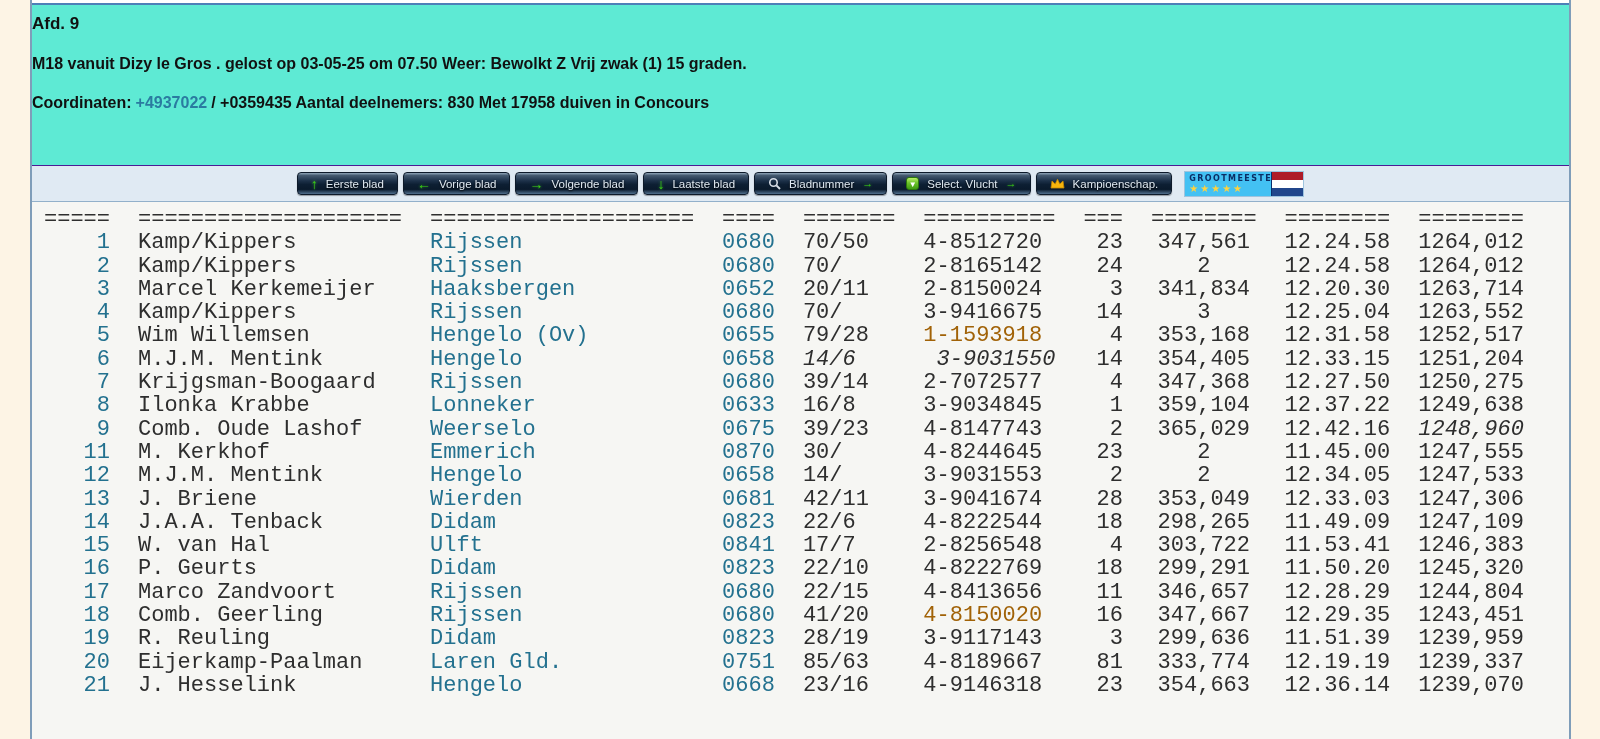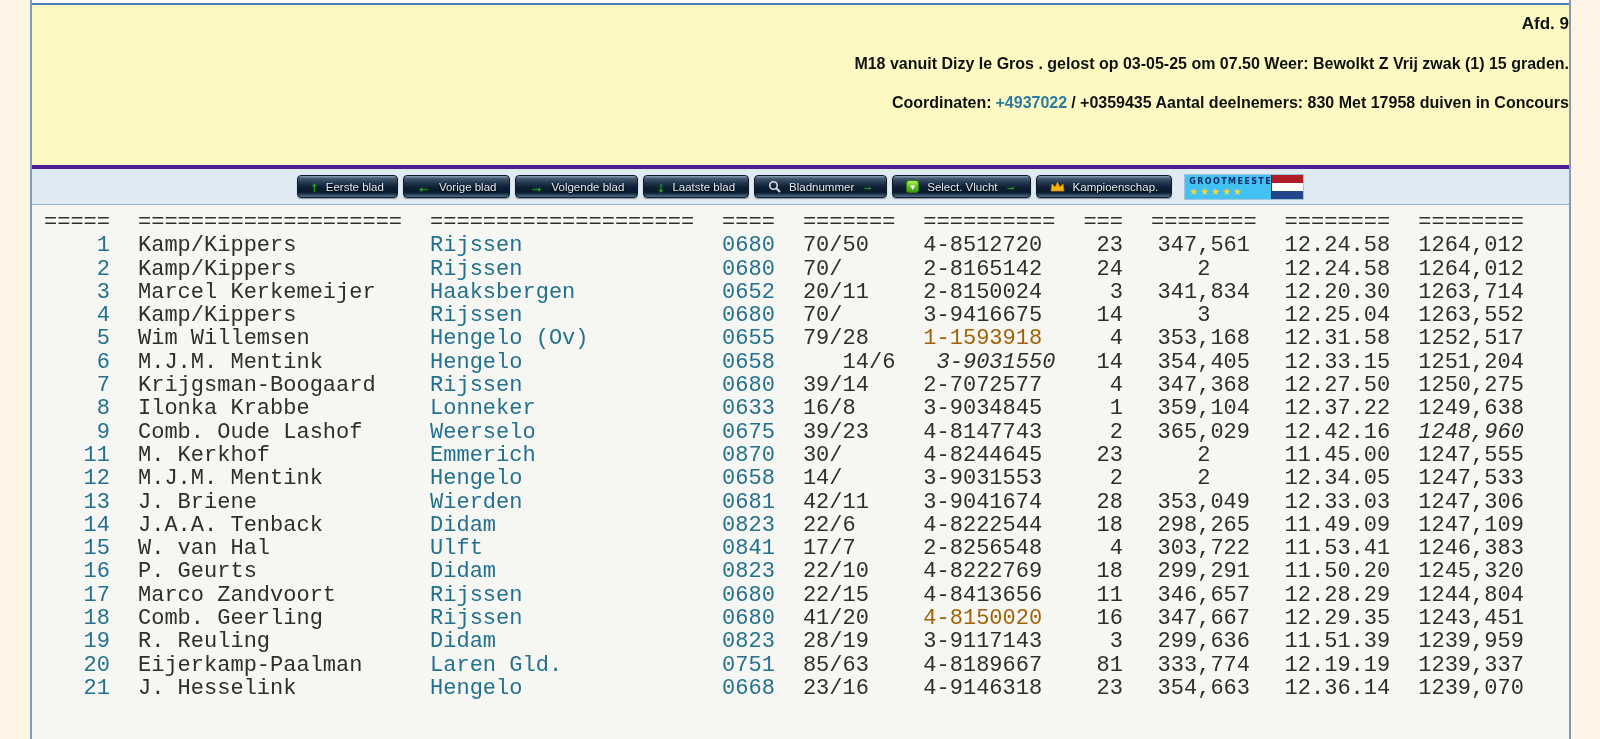--- a/index.html
+++ b/index.html
@@ -10,22 +10,22 @@
   }
   .frame{
     position:absolute;left:30px;top:0;width:1541px;height:739px;
     box-sizing:border-box;
     border-left:2px solid #7f9db9;border-right:2px solid #7f9db9;
     background:#f6f6f3;
   }
   .top-white{height:3px;background:#ffffff;}
   .top-rule{height:2px;background:#4d80b8;}
   .header-panel{
-    background:#fef9c3;border-bottom:4px solid #4c1d95;
-    height:160px;text-align:right;overflow:hidden;
+    background:#5eead4;border-bottom:1px solid #4c1d95;
+    height:160px;text-align:left;overflow:hidden;
   }
   .hdr-title{padding-top:9px;font-size:17px;font-weight:bold;color:#111;}
   .hdr-line{margin-top:21px;font-size:16px;font-weight:bold;color:#111;}
   .hdr-line .link{color:#2a7ba0;text-decoration:none;cursor:pointer;margin:0 4px;}
   .toolbar{
     height:35px;background:#e0eaf3;border-bottom:1px solid #92b0ca;
     display:flex;align-items:center;justify-content:center;
   }
   .toolbar-buttons{display:flex;align-items:center;gap:5px;}
   .nav-btn{
@@ -210,21 +210,21 @@
             <td style="width: 39.6px; min-width: 39.6px; text-align: right; padding-left: 28px;">4</td>
             <td style="width: 105.6px; min-width: 105.6px; text-align: center; padding-left: 28px;">353,168</td>
             <td style="width: 105.6px; min-width: 105.6px; text-align: right; padding-left: 28px;">12.31.58</td>
             <td style="width: 105.6px; min-width: 105.6px; text-align: right; padding-left: 28px;">1252,517</td>
           </tr>
           <tr>
             <td class="teal" style="width: 66px; min-width: 66px; text-align: right;">6</td>
             <td style="width: 264px; min-width: 264px; text-align: left; padding-left: 28px;">M.J.M. Mentink</td>
             <td class="teal" style="width: 264px; min-width: 264px; text-align: left; padding-left: 28px;">Hengelo</td>
             <td class="teal" style="width: 52.8px; min-width: 52.8px; text-align: left; padding-left: 28px;">0658</td>
-            <td style="width: 92.4px; min-width: 92.4px; text-align: right; padding-left: 28px;">14/6</td>
+            <td style="width: 92.4px; min-width: 92.4px; text-align: left; padding-left: 28px; font-style: italic;">14/6</td>
             <td style="width: 132px; min-width: 132px; text-align: right; padding-left: 28px; font-style: italic;">3-9031550</td>
             <td style="width: 39.6px; min-width: 39.6px; text-align: right; padding-left: 28px;">14</td>
             <td style="width: 105.6px; min-width: 105.6px; text-align: center; padding-left: 28px;">354,405</td>
             <td style="width: 105.6px; min-width: 105.6px; text-align: right; padding-left: 28px;">12.33.15</td>
             <td style="width: 105.6px; min-width: 105.6px; text-align: right; padding-left: 28px;">1251,204</td>
           </tr>
           <tr>
             <td class="teal" style="width: 66px; min-width: 66px; text-align: right;">7</td>
             <td style="width: 264px; min-width: 264px; text-align: left; padding-left: 28px;">Krijgsman-Boogaard</td>
             <td class="teal" style="width: 264px; min-width: 264px; text-align: left; padding-left: 28px;">Rijssen</td>

